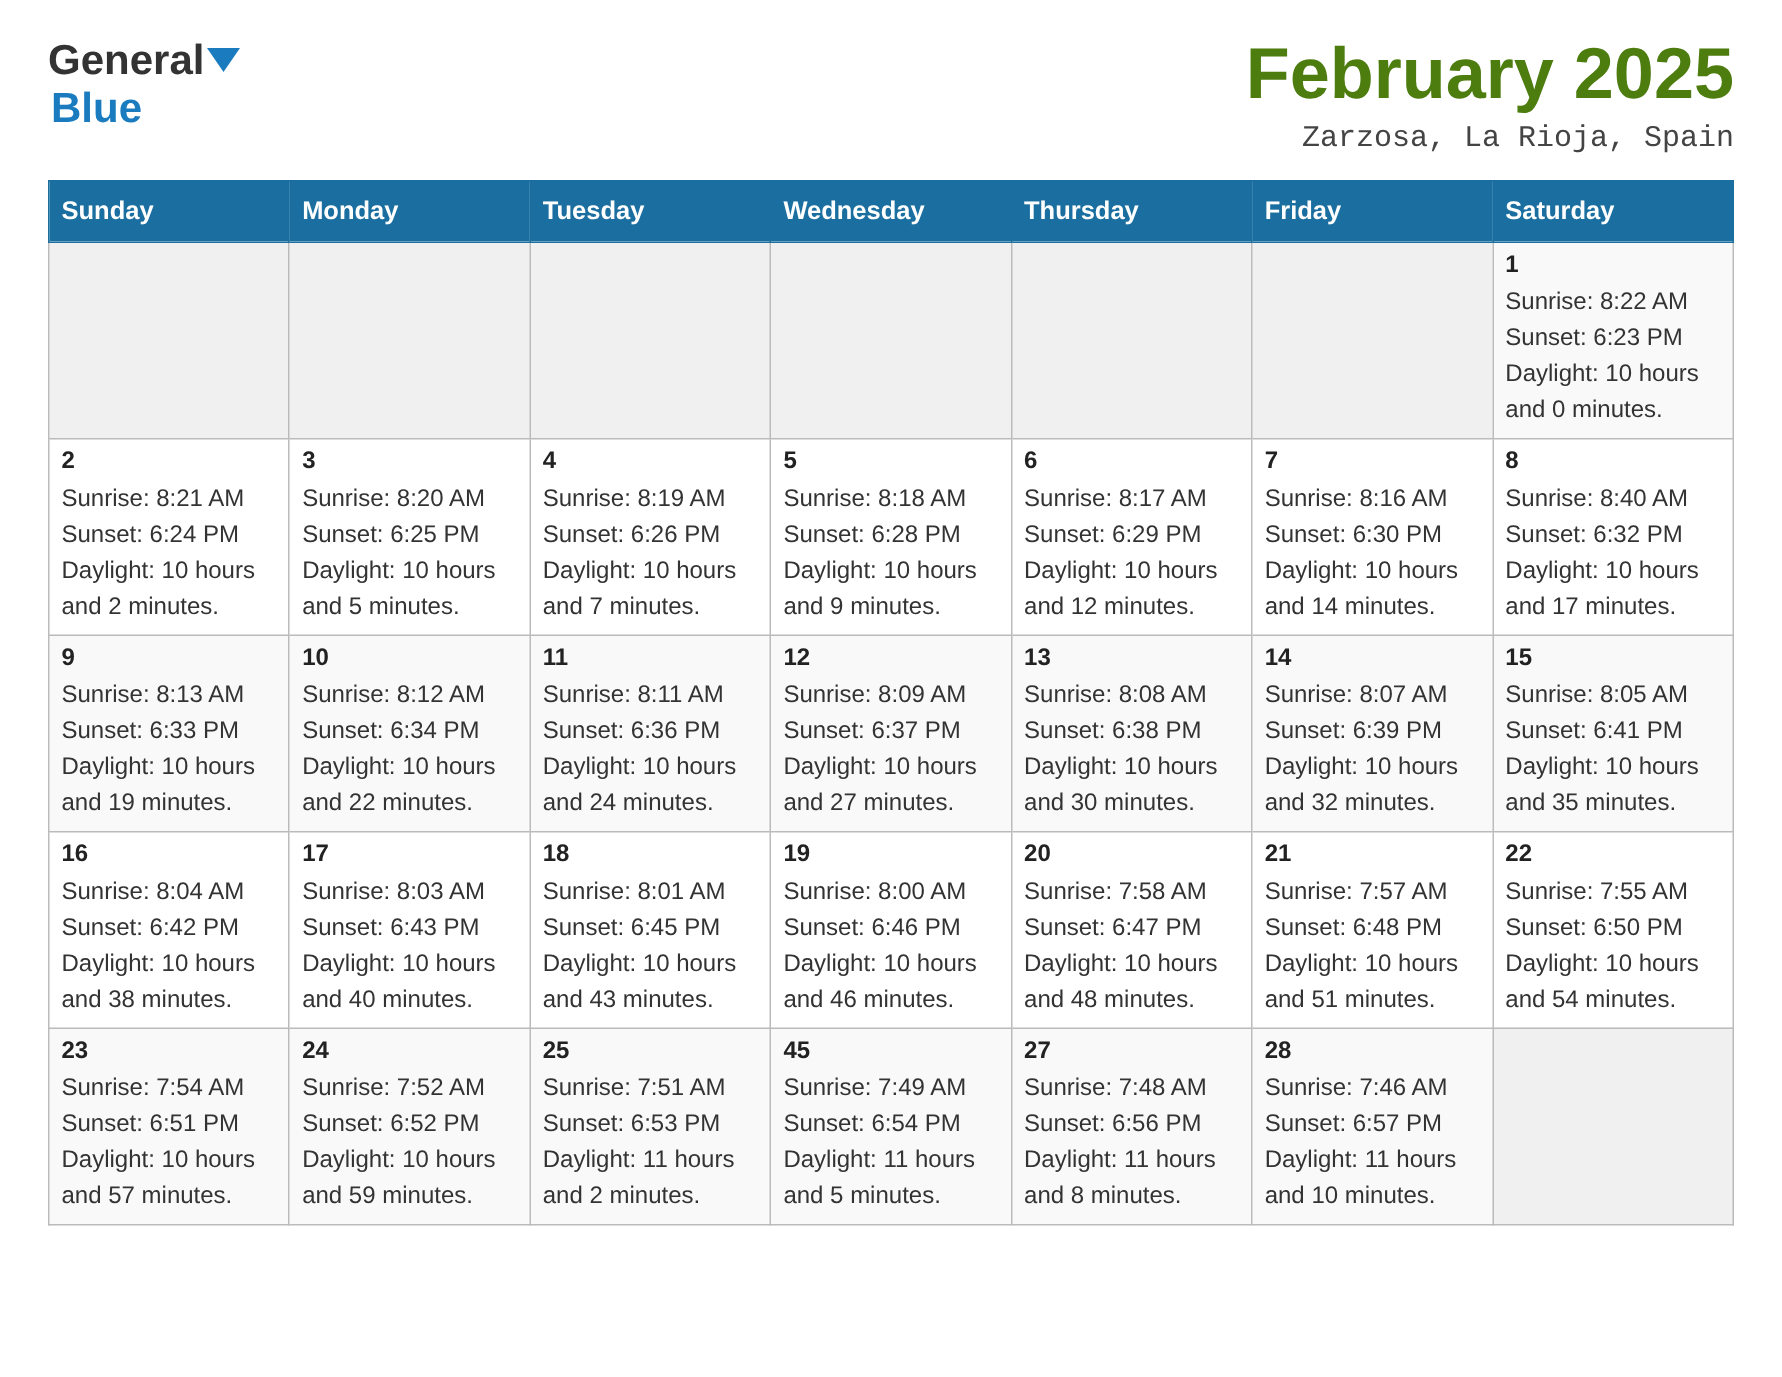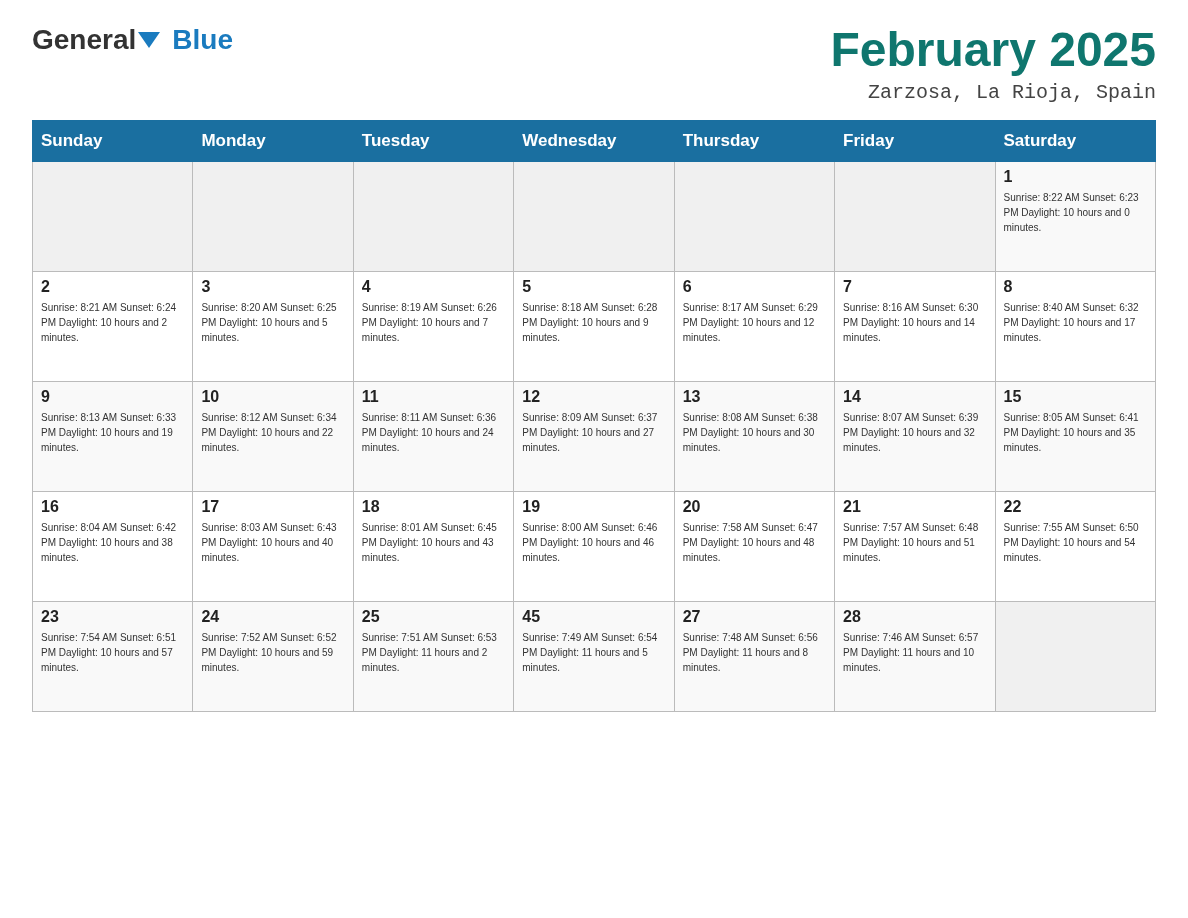--- a/index.html
+++ b/index.html
@@ -25,21 +25,21 @@
       font-size: 28px;
       font-weight: bold;
       color: #1a7bbf;
     }
     .title-block {
       text-align: right;
     }
     .calendar-title {
       font-size: 48px;
       font-weight: bold;
-      color: #0f766e;
+      color: #4d7c0f;
       line-height: 1.1;
     }
     .calendar-subtitle {
       font-size: 20px;
       color: #444;
       margin-top: 4px;
       font-family: Liberation Mono, monospace;
     }
     .calendar-table {
       width: 100%;
@@ -66,38 +66,38 @@
     .calendar-table tbody tr:nth-child(odd) td {
       background: #f9f9f9;
     }
     .day-number {
       font-size: 16px;
       font-weight: bold;
       color: #222;
       margin-bottom: 4px;
     }
     .day-info {
-      font-size: 10px;
+      font-size: 16px;
       color: #333;
       line-height: 1.5;
     }
     .empty-cell {
       background: #f0f0f0 !important;
     }
     .logo-wrapper {
       display: flex;
-      flex-direction: row;
+      flex-direction: column;
       align-items: flex-start;
     }
     .logo-line1 {
       display: flex;
       align-items: center;
     }
     .logo-line2 {
-      margin-left: 12px;
+      margin-left: 2px;
     }
   </style>
 </head>
 <body>
 
 <div class="header-row">
   <div class="logo-wrapper">
     <div class="logo-line1">
       <span class="logo-text-general">General</span>
       <svg width="22" height="22" viewBox="0 0 22 22" style="margin-left:2px;margin-top:-2px;">

